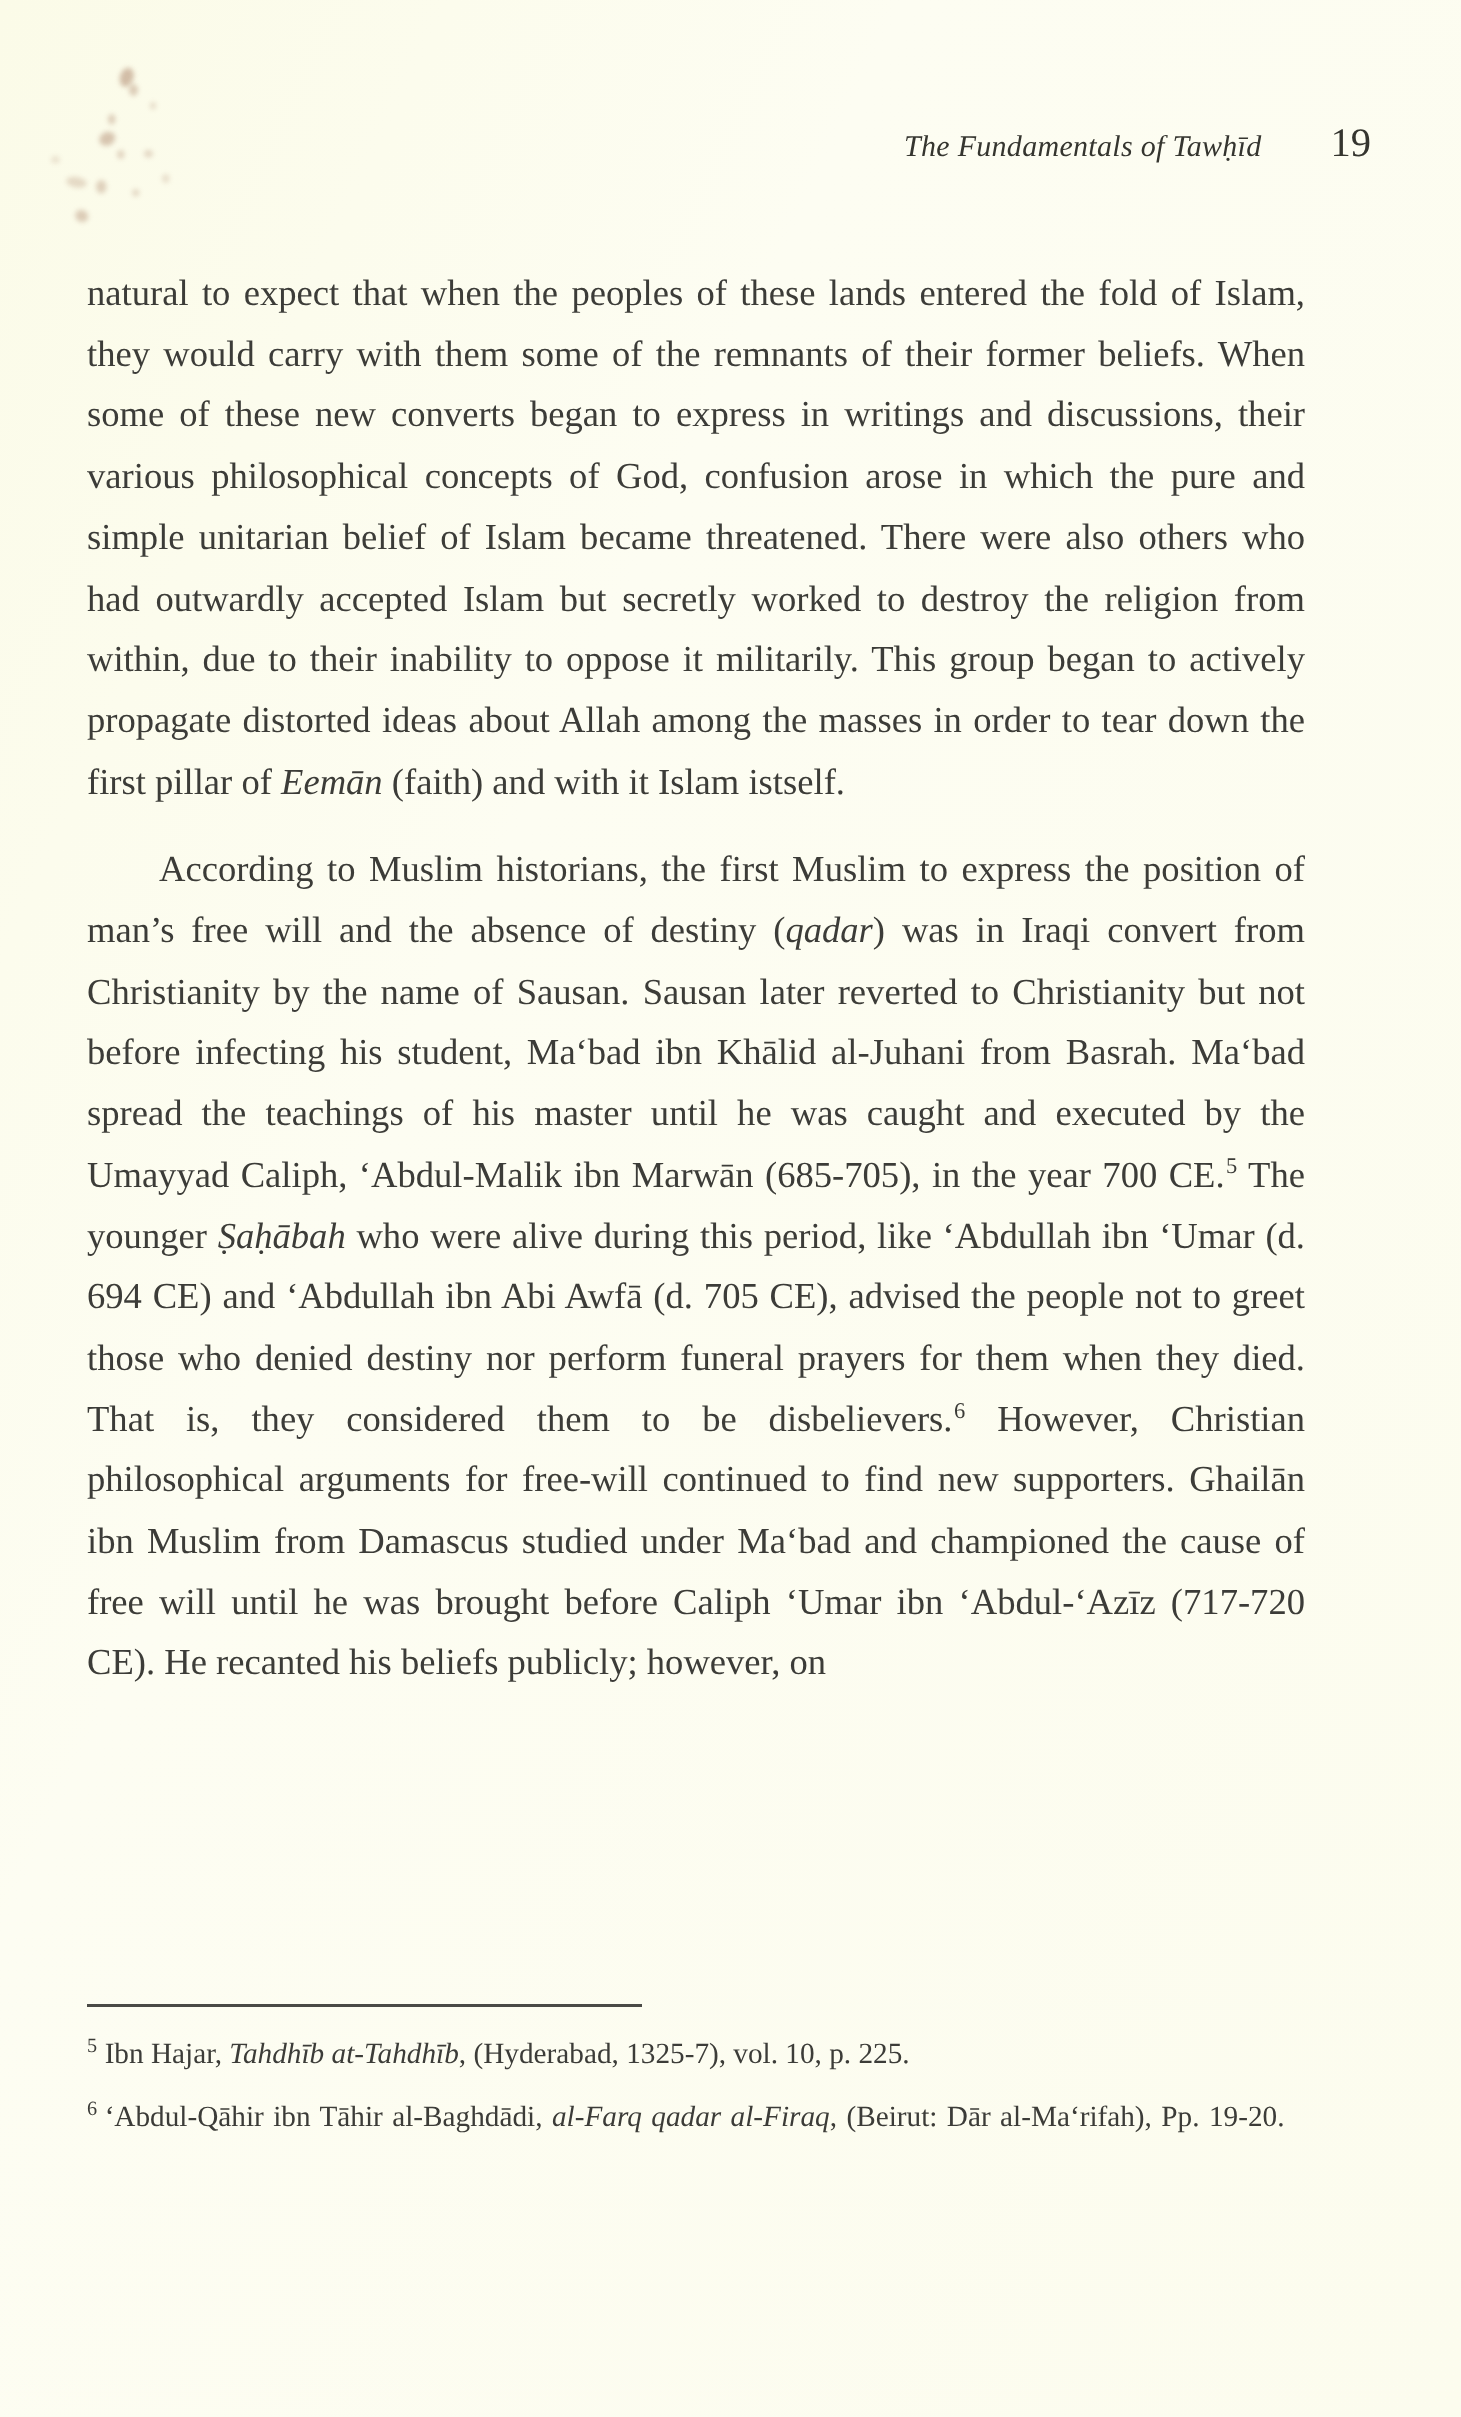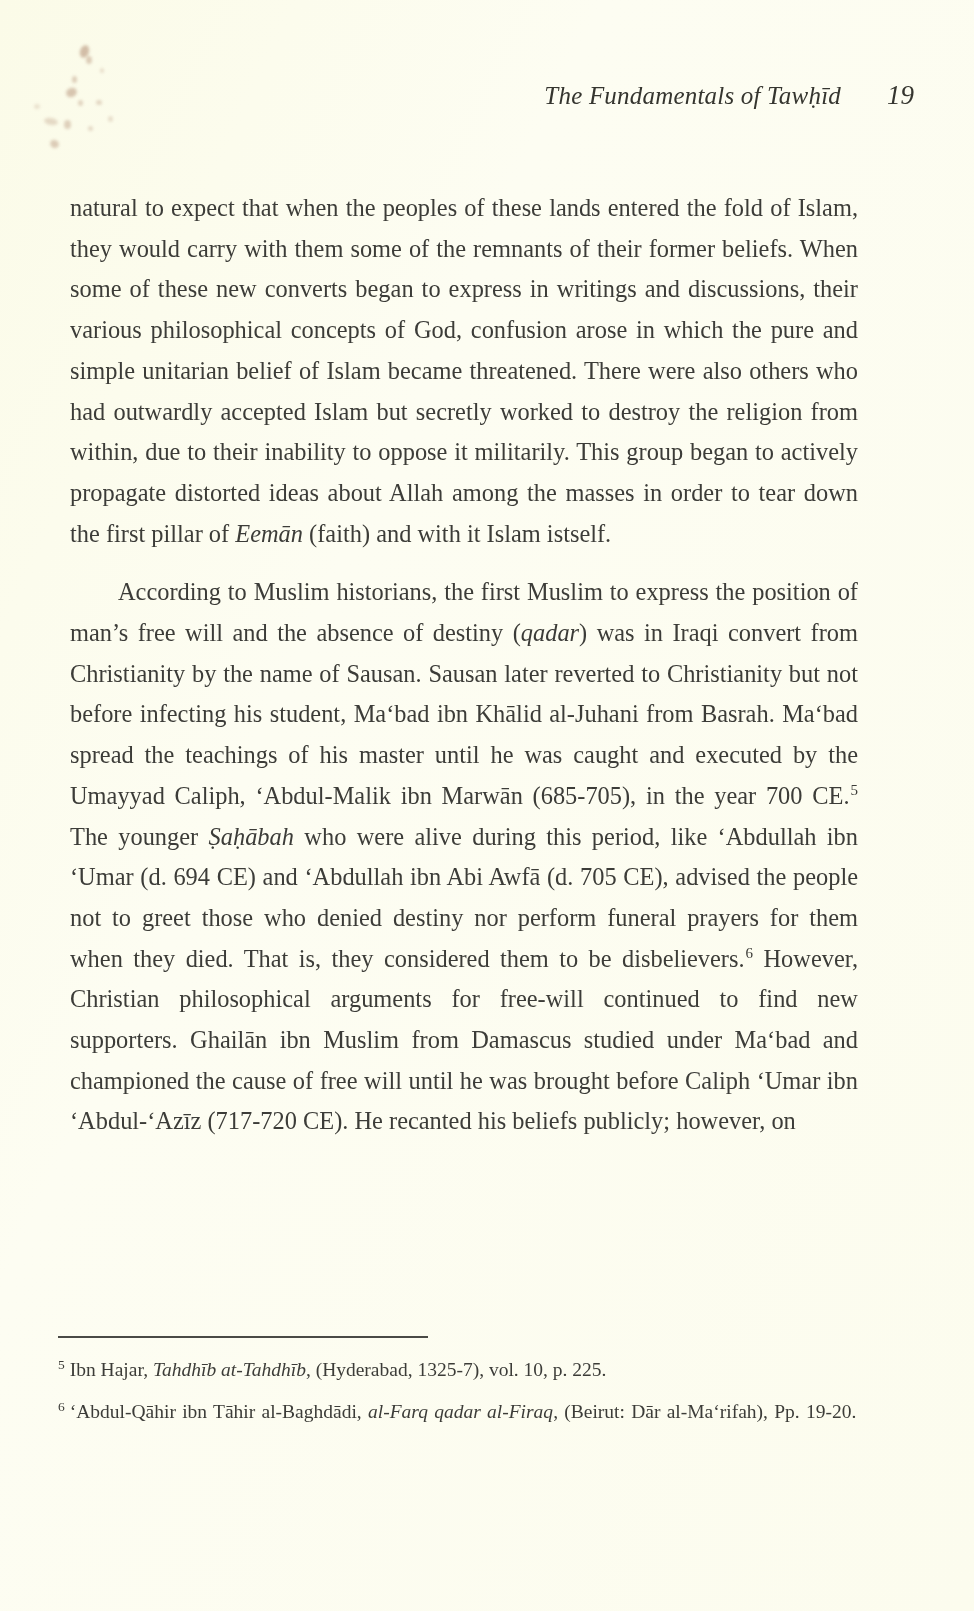--- a/index.html
+++ b/index.html
@@ -58,41 +58,40 @@
     left: 58px;
     right: 60px;
     top: 80px;
     height: 40px;
     display: flex;
     align-items: baseline;
     justify-content: flex-end;
   }
   .rh-title {
     font-style: italic;
-    font-size: 25px;
+    font-size: 20px;
     letter-spacing: .2px;
     color: #35352f;
     white-space: nowrap;
   }
   .rh-page {
-    font-style: italic;
     font-size: 27px;
     margin-left: 46px;
     color: #35352f;
   }
 
   
   .body-block {
     position: absolute;
     left: 58px;
     top: 176px;
     width: 812px;
   }
   p.para {
-    margin: 12px;
+    margin: 0;
     font-size: 24.4px;
     line-height: 40.7px;
     text-align: justify;
     text-justify: inter-word;
     color: #3c3c38;
     hyphens: none;
   }
   p.para.indented {
     text-indent: 48px;
     margin-top: 18px;

